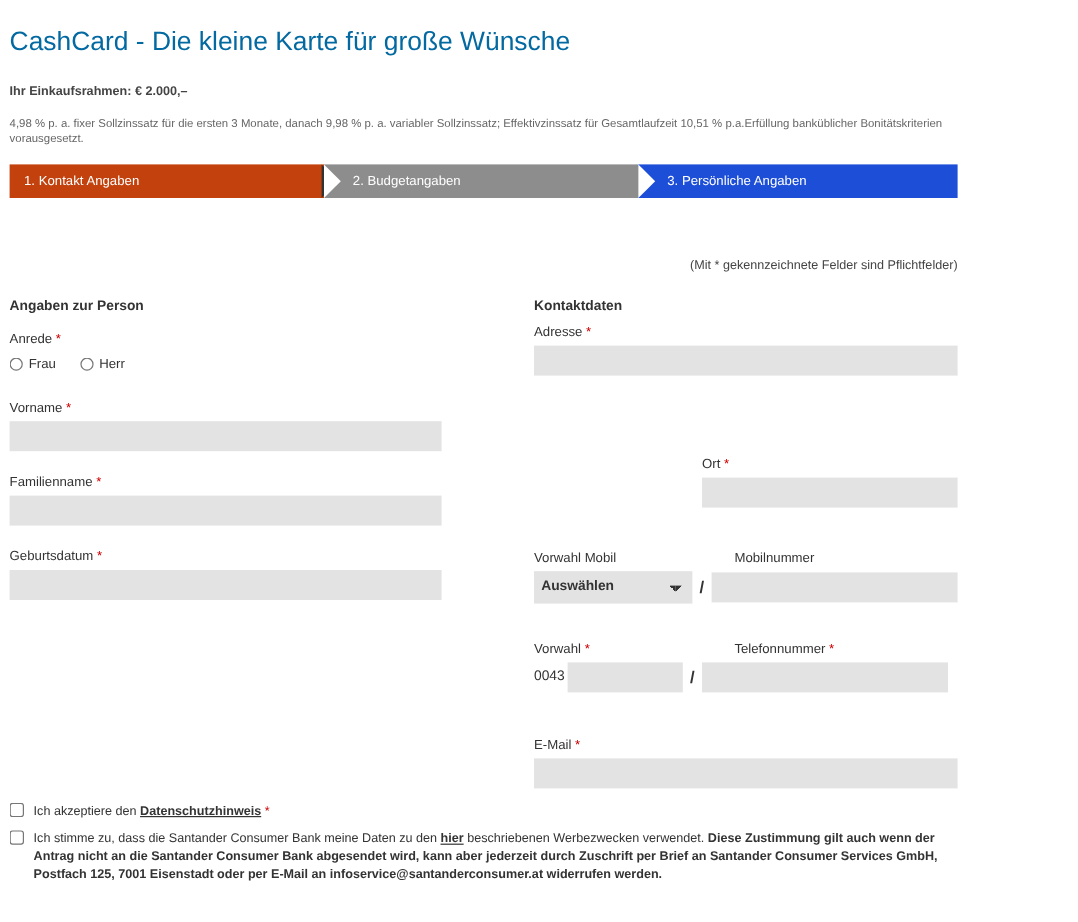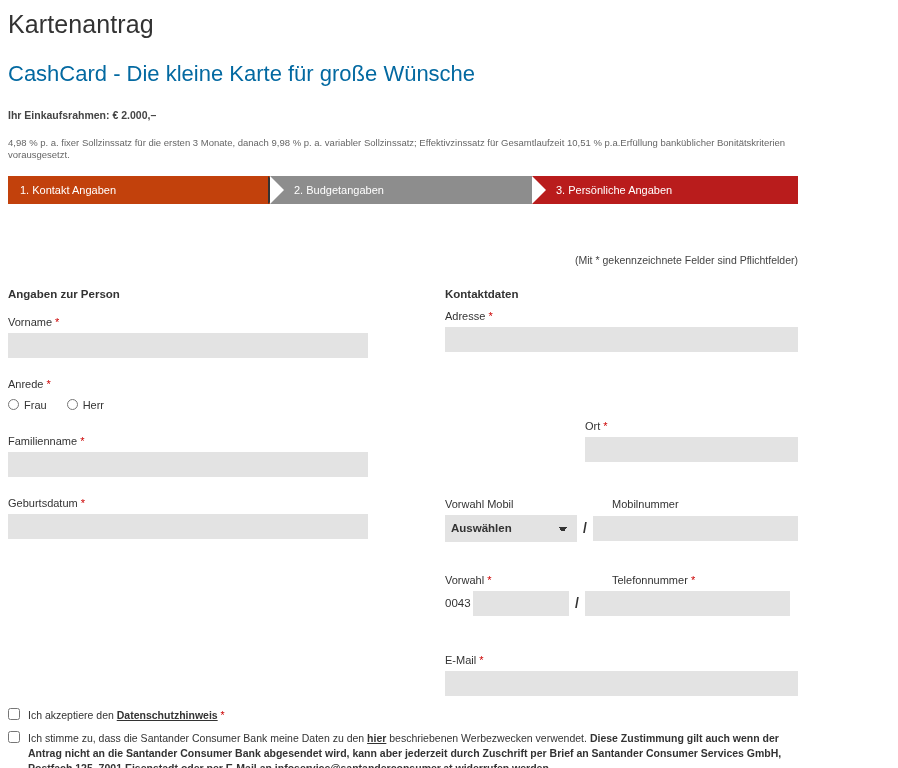--- a/index.html
+++ b/index.html
@@ -84,21 +84,21 @@
   }
   .step1 {
     background: #c2410c;
     width: 262px;
   }
   .step2 {
     background: #8d8d8d;
     width: 262px;
   }
   .step3 {
-    background: #b91c1c;
+    background: #1d4ed8;
     width: 266px;
   }
   .step2 .lbl, .step3 .lbl { padding-left: 24px; }
   .arrow-white {
     position: absolute;
     top: 0;
     right: -14px;
     width: 0; height: 0;
     border-top: 14px solid transparent;
     border-bottom: 14px solid transparent;
@@ -270,21 +270,20 @@
   .consent-row .txt b { font-weight: bold; }
   .link-ul { text-decoration: underline; font-weight: bold; }
 </style>
 </head>
 <body>
 
 <div class="page">
   <div class="left-rule"></div>
   <div class="content">
 
-    <h1 class="title">Kartenantrag</h1>
     <h2 class="subtitle">CashCard - Die kleine Karte für große Wünsche</h2>
     <div class="framebox">Ihr Einkaufsrahmen: € 2.000,–</div>
     <div class="disclaimer">4,98 % p. a. fixer Sollzinssatz für die ersten 3 Monate, danach 9,98 % p. a. variabler Sollzinssatz; Effektivzinssatz für Gesamtlaufzeit 10,51 % p.a.Erfüllung banküblicher Bonitätskriterien vorausgesetzt.</div>
 
     <div class="steps">
       <div class="step step1">
         <span class="lbl">1. Kontakt Angaben</span>
         <span class="arrow-white"></span>
         <span class="arrow-fill"></span>
       </div>
@@ -297,44 +296,44 @@
         <span class="lbl">3. Persönliche Angaben</span>
       </div>
     </div>
 
     <div class="mandatory-note">(Mit * gekennzeichnete Felder sind Pflichtfelder)</div>
 
     <div class="form-area">
 
       <div class="col-left">
         <div class="section-title">Angaben zur Person</div>
-
-        <div class="field">
-          <div class="field-label">
-            <span>Vorname</span>
-            <span class="req">*</span>
-          </div>
-          <input class="input-box" type="text" value="" style="">
-        </div>
 
         <div class="field">
           <div class="field-label">
             <span>Anrede</span>
             <span class="req">*</span>
           </div>
           <div class="radio-row">
             <label class="opt">
               <input type="radio" name="anrede" style="">
               <span>Frau</span>
             </label>
             <label class="opt">
               <input type="radio" name="anrede" style="">
               <span>Herr</span>
             </label>
           </div>
+        </div>
+
+        <div class="field">
+          <div class="field-label">
+            <span>Vorname</span>
+            <span class="req">*</span>
+          </div>
+          <input class="input-box" type="text" value="" style="">
         </div>
 
         <div class="field">
           <div class="field-label">
             <span>Familienname</span>
             <span class="req">*</span>
           </div>
           <input class="input-box" type="text" value="" style="">
         </div>
 

